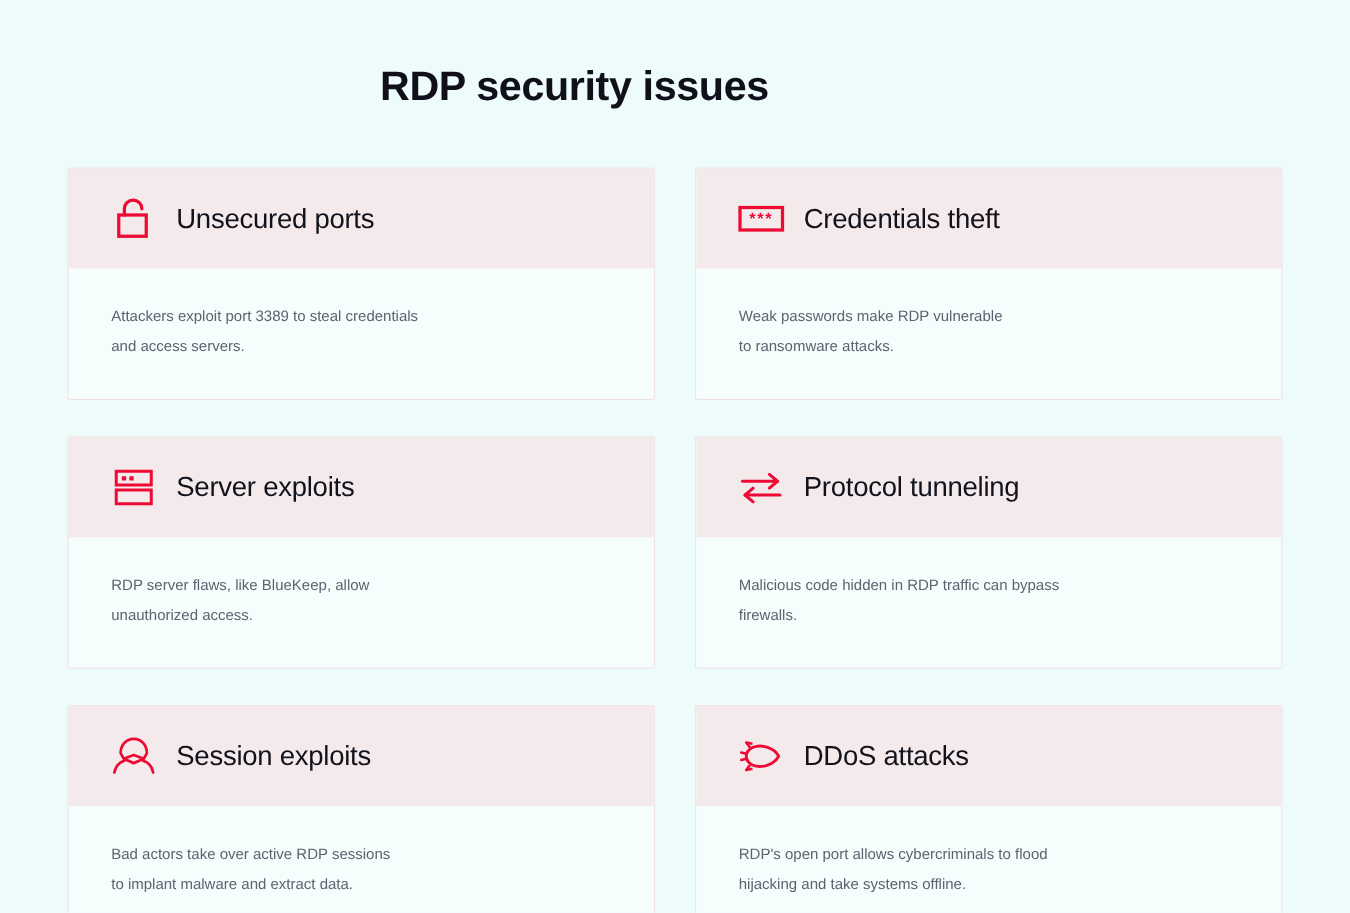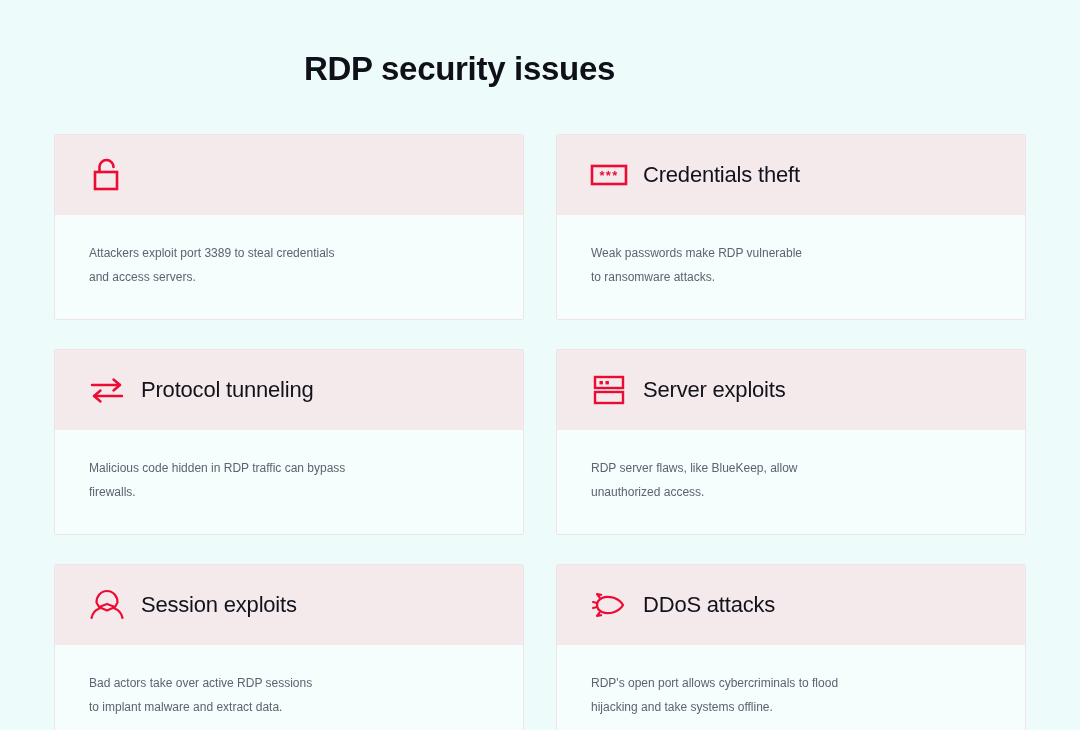--- a/index.html
+++ b/index.html
@@ -103,76 +103,77 @@
   <div class="grid">
 
     <div class="card">
       <div class="card-header">
         <span class="card-icon">
           <svg width="34" height="36" viewBox="0 0 34 36" fill="none">
             <rect x="5" y="15" width="22" height="17" stroke="#ed0b34" stroke-width="2.6"></rect>
             <path d="M9.5 15 V10 A7 7 0 0 1 23.5 10" stroke="#ed0b34" stroke-width="2.6" fill="none" stroke-linecap="round"></path>
           </svg>
         </span>
+        <span class="card-title">Unsecured ports</span>
       </div>
       <div class="card-body">
         <p class="card-text">Attackers exploit port 3389 to steal credentials
 and access servers.</p>
       </div>
     </div>
 
     <div class="card">
       <div class="card-header">
         <span class="card-icon">
           <svg width="38" height="28" viewBox="0 0 38 28" fill="none">
             <rect x="2" y="5" width="34" height="18" stroke="#ed0b34" stroke-width="2.6"></rect>
             <text x="19" y="18.5" text-anchor="middle" fill="#ed0b34" font-size="13" font-family="Liberation Sans, sans-serif" font-weight="700" letter-spacing="1.3">***</text>
           </svg>
         </span>
         <span class="card-title">Credentials theft</span>
       </div>
       <div class="card-body">
         <p class="card-text">Weak passwords make RDP vulnerable
 to ransomware attacks.</p>
+      </div>
+    </div>
+
+    <div class="card">
+      <div class="card-header">
+        <span class="card-icon">
+          <svg width="34" height="32" viewBox="0 0 34 32" fill="none">
+            <rect x="3" y="3" width="28" height="11" stroke="#ed0b34" stroke-width="2.4"></rect>
+            <rect x="3" y="18" width="28" height="11" stroke="#ed0b34" stroke-width="2.4"></rect>
+            <rect x="7.5" y="7" width="3.4" height="3.4" fill="#ed0b34"></rect>
+            <rect x="13.5" y="7" width="3.4" height="3.4" fill="#ed0b34"></rect>
+          </svg>
+        </span>
+        <span class="card-title">Server exploits</span>
+      </div>
+      <div class="card-body">
+        <p class="card-text">RDP server flaws, like BlueKeep, allow
+unauthorized access.</p>
       </div>
     </div>
 
     <div class="card">
       <div class="card-header">
         <span class="card-icon">
           <svg width="36" height="30" viewBox="0 0 36 30" fill="none">
             <path d="M3 10 H31" stroke="#ed0b34" stroke-width="2.4" stroke-linecap="round"></path>
             <path d="M24.5 4.5 L31 10 L24.5 15.5" stroke="#ed0b34" stroke-width="2.4" fill="none" stroke-linecap="round" stroke-linejoin="round"></path>
             <path d="M33 21 H5" stroke="#ed0b34" stroke-width="2.4" stroke-linecap="round"></path>
             <path d="M11.5 15.5 L5 21 L11.5 26.5" stroke="#ed0b34" stroke-width="2.4" fill="none" stroke-linecap="round" stroke-linejoin="round"></path>
           </svg>
         </span>
         <span class="card-title">Protocol tunneling</span>
       </div>
       <div class="card-body">
         <p class="card-text">Malicious code hidden in RDP traffic can bypass
 firewalls.</p>
-      </div>
-    </div>
-
-    <div class="card">
-      <div class="card-header">
-        <span class="card-icon">
-          <svg width="34" height="32" viewBox="0 0 34 32" fill="none">
-            <rect x="3" y="3" width="28" height="11" stroke="#ed0b34" stroke-width="2.4"></rect>
-            <rect x="3" y="18" width="28" height="11" stroke="#ed0b34" stroke-width="2.4"></rect>
-            <rect x="7.5" y="7" width="3.4" height="3.4" fill="#ed0b34"></rect>
-            <rect x="13.5" y="7" width="3.4" height="3.4" fill="#ed0b34"></rect>
-          </svg>
-        </span>
-        <span class="card-title">Server exploits</span>
-      </div>
-      <div class="card-body">
-        <p class="card-text">RDP server flaws, like BlueKeep, allow
-unauthorized access.</p>
       </div>
     </div>
 
     <div class="card">
       <div class="card-header">
         <span class="card-icon">
           <svg width="38" height="34" viewBox="0 0 38 34" fill="none">
             <path d="M19 3 C12.5 3 8.5 8.5 8.5 14.5 L11 19 L19 22.5 L27 19 L29.5 14.5 C29.5 8.5 25.5 3 19 3 Z" stroke="#ed0b34" stroke-width="2.2" fill="none" stroke-linejoin="round"></path>
             <path d="M11 19 L19 16 L27 19" stroke="#ed0b34" stroke-width="2.2" fill="none" stroke-linejoin="round"></path>
             <path d="M11.5 20.5 C7 22 4.5 25 3.5 30" stroke="#ed0b34" stroke-width="2.2" fill="none" stroke-linecap="round"></path>

